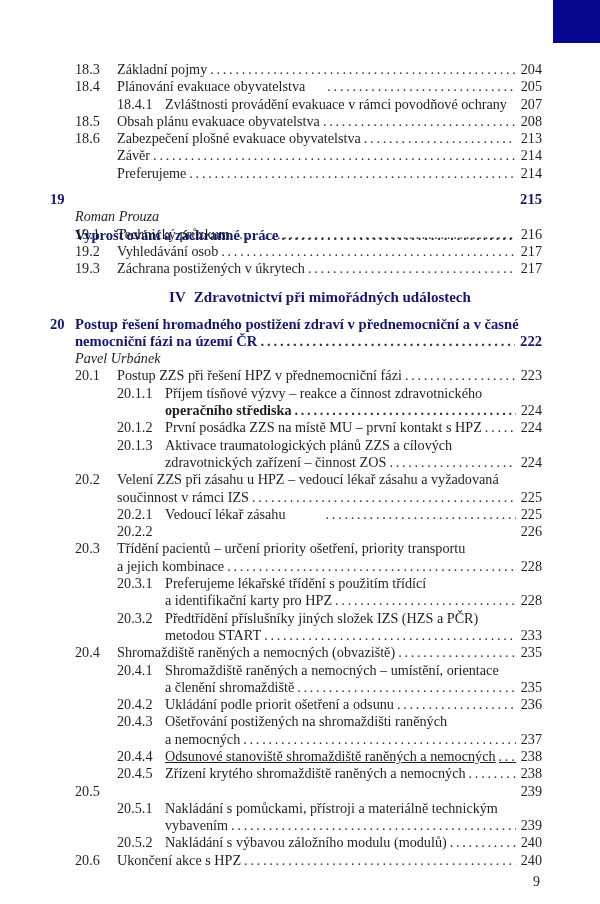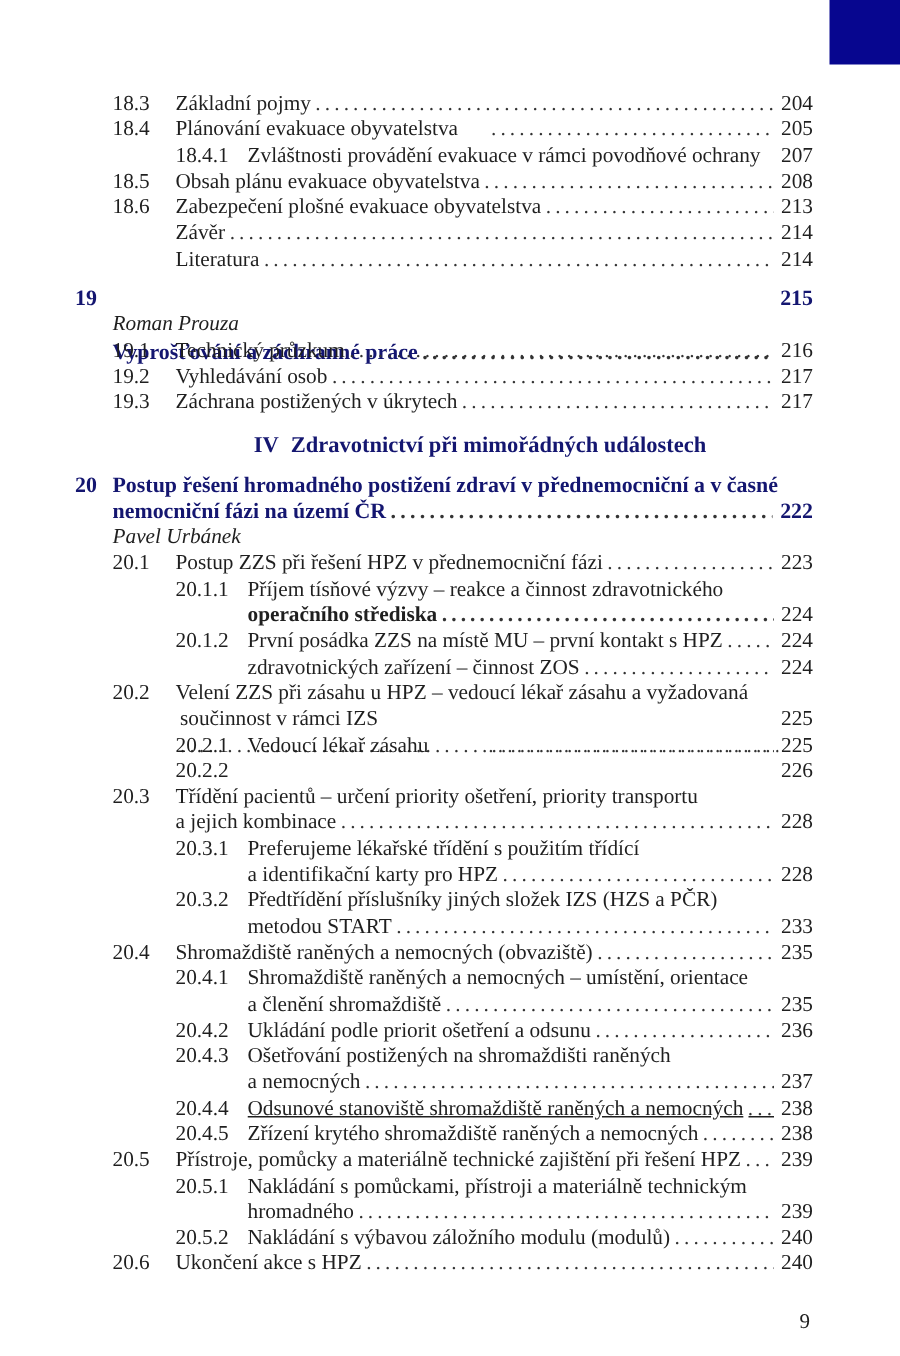--- a/index.html
+++ b/index.html
@@ -143,21 +143,21 @@
   </div>
   <div class="row lvl-sec">
     <span class="title" style="right: 81px;">
         <span class="txt">Závěr</span>
         <span class="dots"></span>
       </span>
     <span class="page">214</span>
   </div>
   <div class="row lvl-sec">
     <span class="title" style="right: 81px;">
-        <span class="txt">Literatura</span>
+        <span class="txt">Preferujeme</span>
         <span class="dots"></span>
       </span>
     <span class="page">214</span>
   </div>
 
   <div class="spacer-ch"></div>
 
   <div class="row lvl-ch">
     <span class="num">19</span>
     <span class="title" style="right: 82px; margin-top: 36px;">
@@ -242,35 +242,41 @@
         <span class="page">224</span>
       </div>
       <div class="row lvl-sub">
         <span class="num">20.1.2</span>
         <span class="title" style="right: 81px;">
           <span class="txt">První posádka ZZS na místě MU – první kontakt s HPZ</span>
           <span class="dots"></span>
         </span>
         <span class="page">224</span>
       </div>
+      <div class="row lvl-sub">
+        <span class="num">20.1.3</span>
+        <span class="title">
+          <span class="txt">Aktivace traumatologických plánů ZZS a cílových</span>
+        </span>
+      </div>
       <div class="row lvl-sub-cont">
         <span class="title" style="right: 81px;">
           <span class="txt">zdravotnických zařízení – činnost ZOS</span>
           <span class="dots"></span>
         </span>
         <span class="page">224</span>
       </div>
       <div class="row lvl-sec">
         <span class="num">20.2</span>
         <span class="title">
           <span class="txt">Velení ZZS při zásahu u HPZ – vedoucí lékař zásahu a vyžadovaná</span>
         </span>
       </div>
       <div class="row lvl-sec-cont">
-        <span class="title" style="right: 81px; flex-direction: column;">
+        <span class="title" style="right: 81px;">
           <span class="txt">součinnost v rámci IZS</span>
           <span class="dots"></span>
         </span>
         <span class="page">225</span>
       </div>
       <div class="row lvl-sub">
         <span class="num">20.2.1</span>
         <span class="title" style="right: 81px; gap: 37px;">
           <span class="txt">Vedoucí lékař zásahu</span>
           <span class="dots"></span>
@@ -373,35 +379,31 @@
       <div class="row lvl-sub">
         <span class="num">20.4.5</span>
         <span class="title" style="right: 81px;">
           <span class="txt">Zřízení krytého shromaždiště raněných a nemocných</span>
           <span class="dots"></span>
         </span>
         <span class="page">238</span>
       </div>
       <div class="row lvl-sec">
         <span class="num">20.5</span>
-        <span class="title" style="right: 81px;">
-          <span class="txt">Přístroje, pomůcky a materiálně technické zajištění při řešení HPZ</span>
-          <span class="dots"></span>
-        </span>
         <span class="page">239</span>
       </div>
       <div class="row lvl-sub">
         <span class="num">20.5.1</span>
         <span class="title">
           <span class="txt">Nakládání s pomůckami, přístroji a materiálně technickým</span>
         </span>
       </div>
       <div class="row lvl-sub-cont">
         <span class="title" style="right: 81px;">
-          <span class="txt">hromadného</span>
+          <span class="txt">vybavením</span>
           <span class="dots"></span>
         </span>
         <span class="page">239</span>
       </div>
       <div class="row lvl-sub">
         <span class="num">20.5.2</span>
         <span class="title" style="right: 81px;">
           <span class="txt">Nakládání s výbavou záložního modulu (modulů)</span>
           <span class="dots"></span>
         </span>

